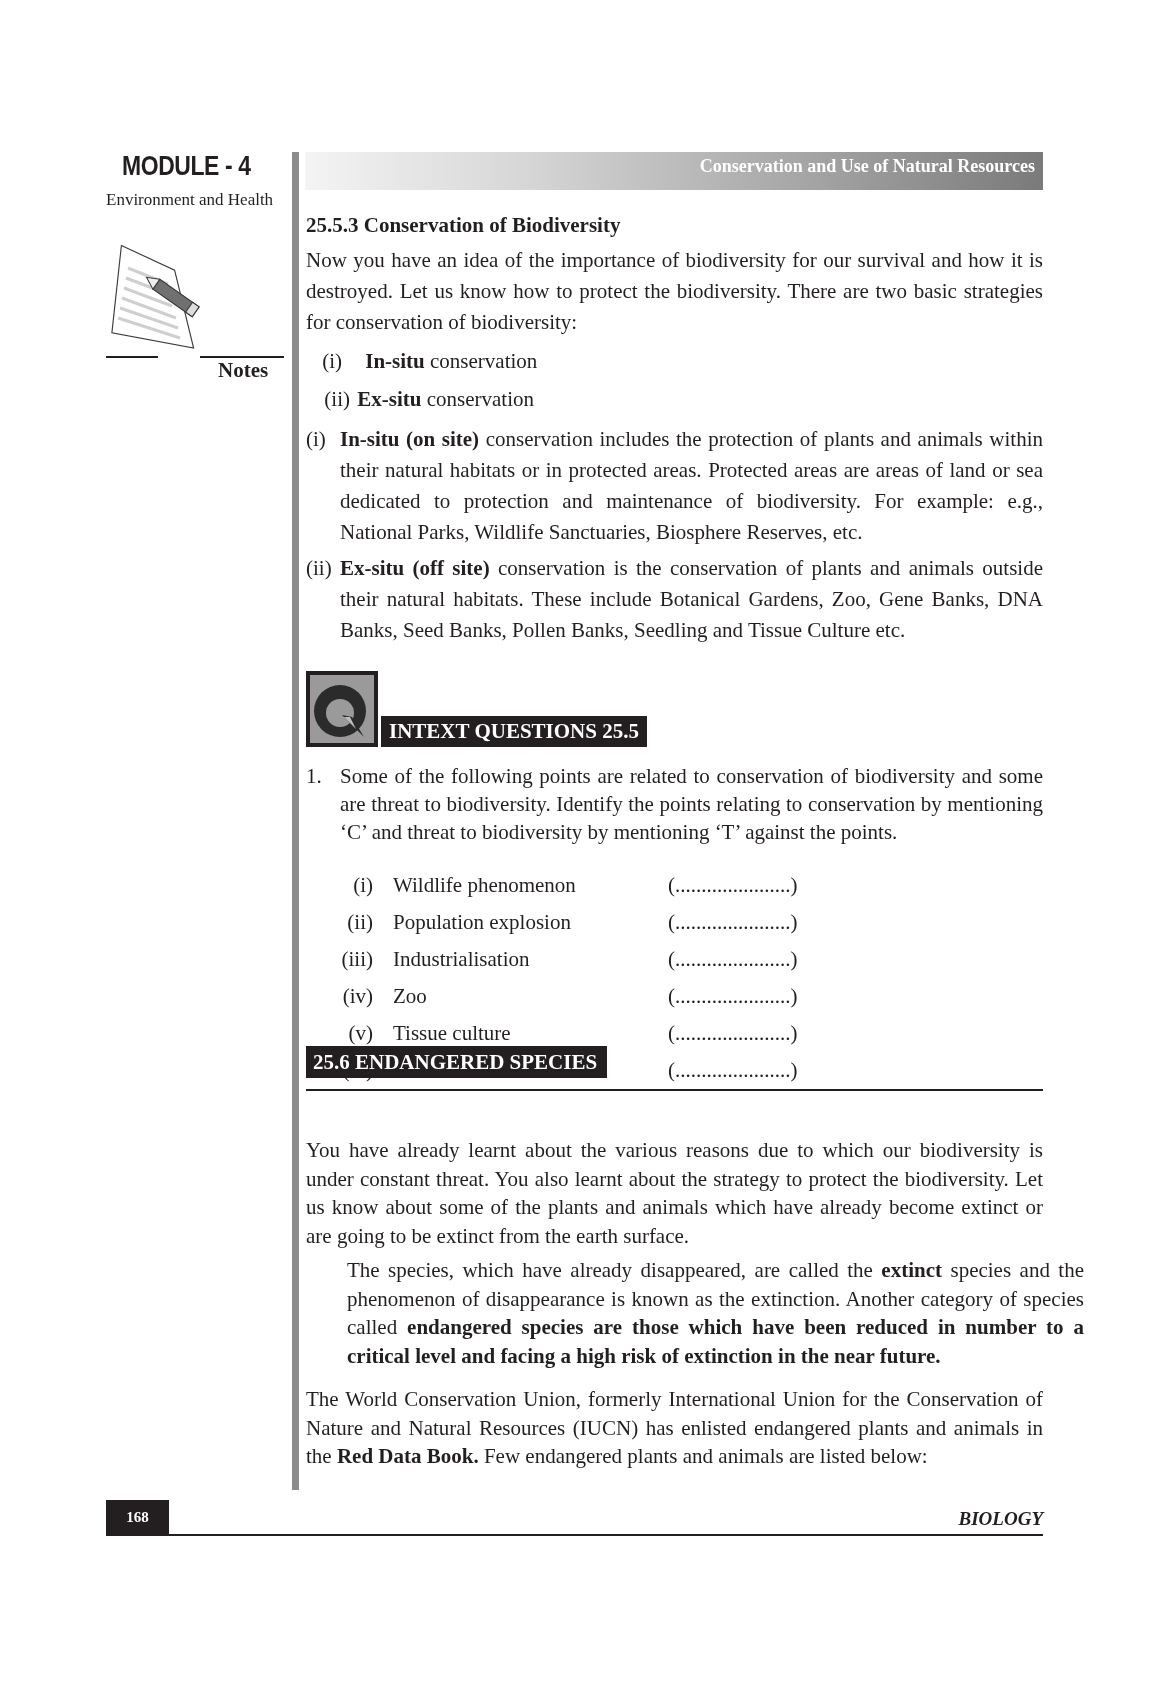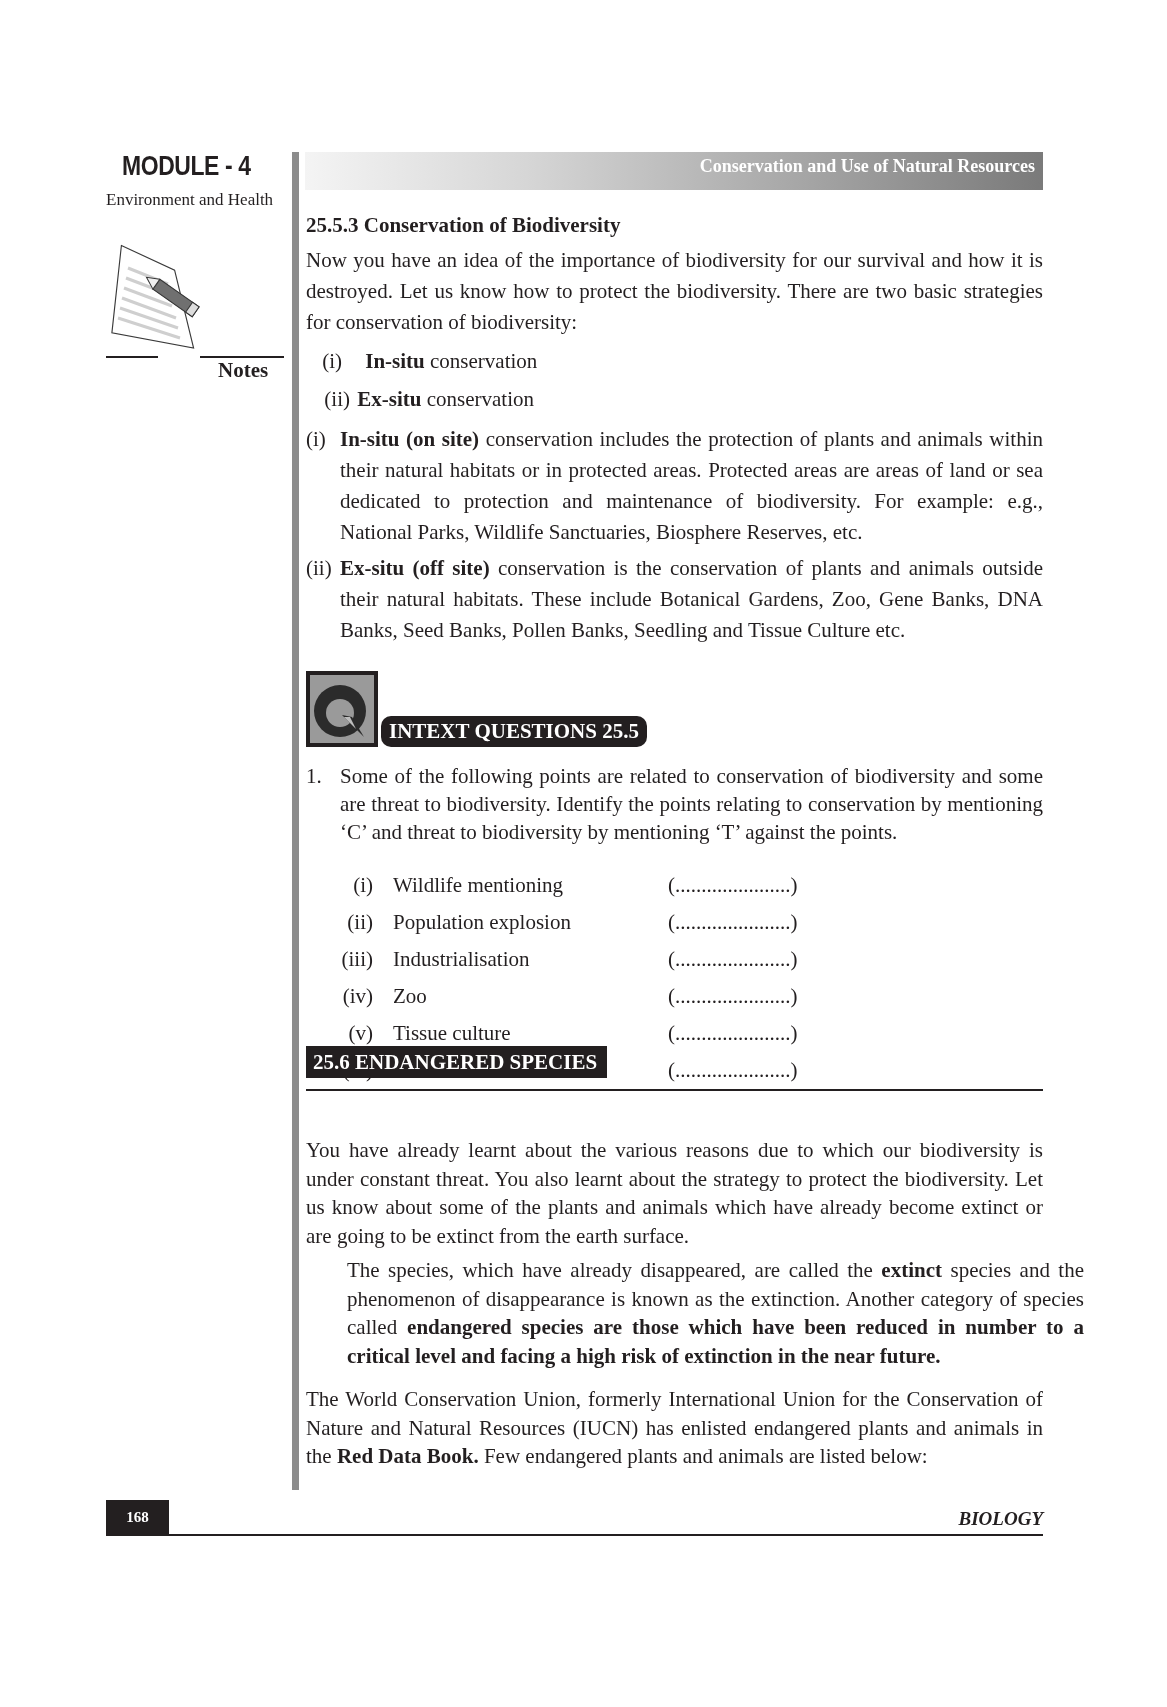--- a/index.html
+++ b/index.html
@@ -31,21 +31,21 @@
 
   .list-row { position: absolute; font-size: 21px; }
   .roman { display: inline-block; width: 44px; text-align: right; }
   .hang { position: absolute; left: 306px; width: 737px; font-size: 21px; line-height: 31px; text-align: justify; }
   .hang .num { position: absolute; left: 0; top: 0; }
   .hang .txt { margin-left: 34px; display: block; }
 
   
   .q-icon { position: absolute; left: 306px; top: 671px; width: 72px; height: 76px; }
   .q-banner { position: absolute; left: 381px; top: 716px; height: 31px; background: #231f20; color: #fff;
-    font-size: 21px; font-weight: bold; padding: 0 8px; line-height: 31px; border-radius: 10px; }
+    font-size: 21px; font-weight: bold; padding: 0 8px; line-height: 31px; }
 
   .ans-row { position: absolute; left: 306px; width: 520px; height: 30px; font-size: 21px; }
   .ans-row .r { position: absolute; left: 0; width: 67px; text-align: right; }
   .ans-row .t { position: absolute; left: 87px; }
   .ans-row .blank { position: absolute; left: 362px; }
 
   .hrule { position: absolute; left: 306px; top: 1089px; width: 737px; height: 2px; background: #231f20; }
   .sec-banner { position: absolute; left: 306px; top: 1046px; height: 32px; background: #231f20; color: #fff;
     font-size: 21px; font-weight: bold; padding: 0 10px 0 7px; line-height: 32px; }
 
@@ -124,21 +124,21 @@
 </div>
 <div class="q-banner">INTEXT QUESTIONS 25.5</div>
 
 <div class="hang" style="top:762px; line-height:28px;">
   <span class="num">1.</span>
   <span class="txt">Some of the following points are related to conservation of biodiversity and some are threat to biodiversity. Identify the points relating to conservation by mentioning ‘C’ and threat to biodiversity by mentioning ‘T’ against the points.</span>
 </div>
 
 <div class="ans-row" style="top:873px;">
   <span class="r">(i)</span>
-  <span class="t">Wildlife mentioning</span>
+  <span class="t">Wildlife phenomenon</span>
   <span class="blank">(......................)</span>
 </div>
 <div class="ans-row" style="top:910px;">
   <span class="r">(ii)</span>
   <span class="t">Population explosion</span>
   <span class="blank">(......................)</span>
 </div>
 <div class="ans-row" style="top:947px;">
   <span class="r">(iii)</span>
   <span class="t">Industrialisation</span>

